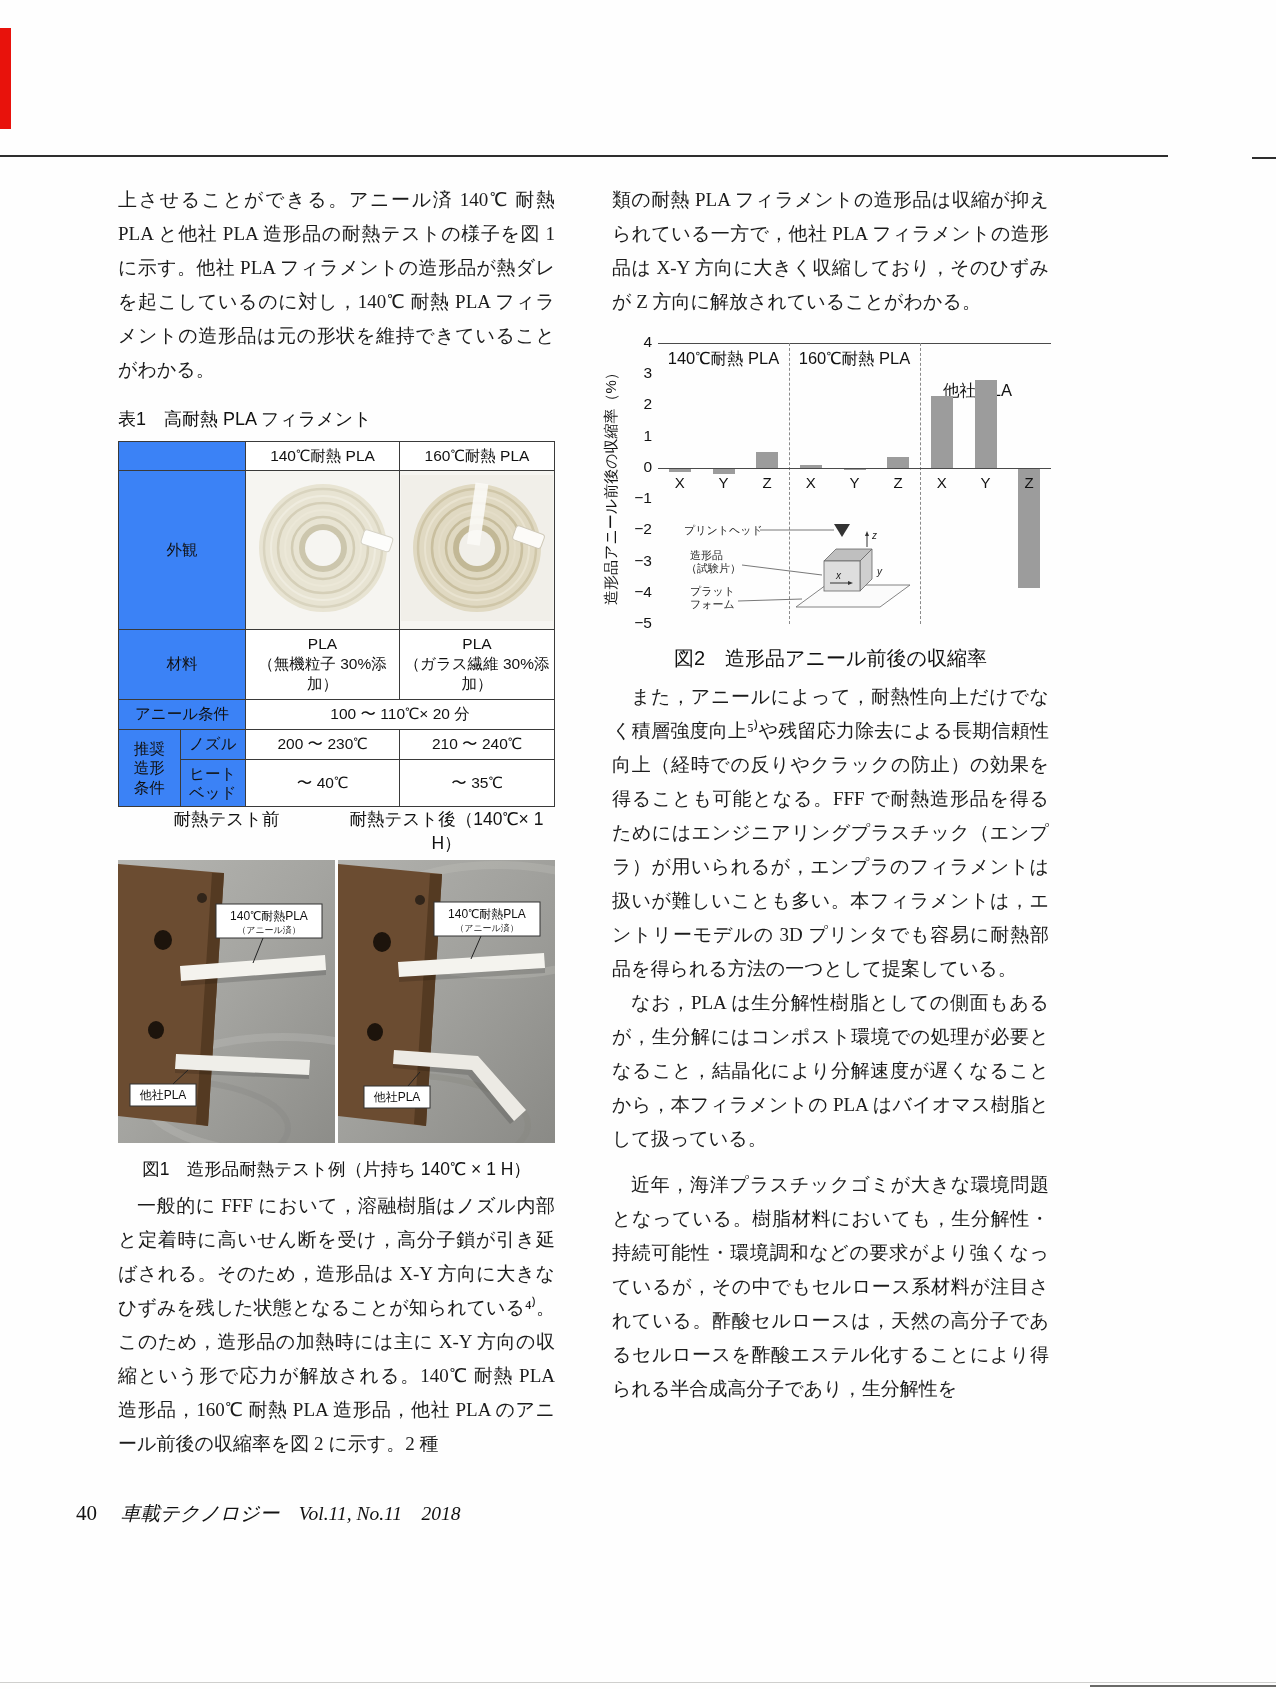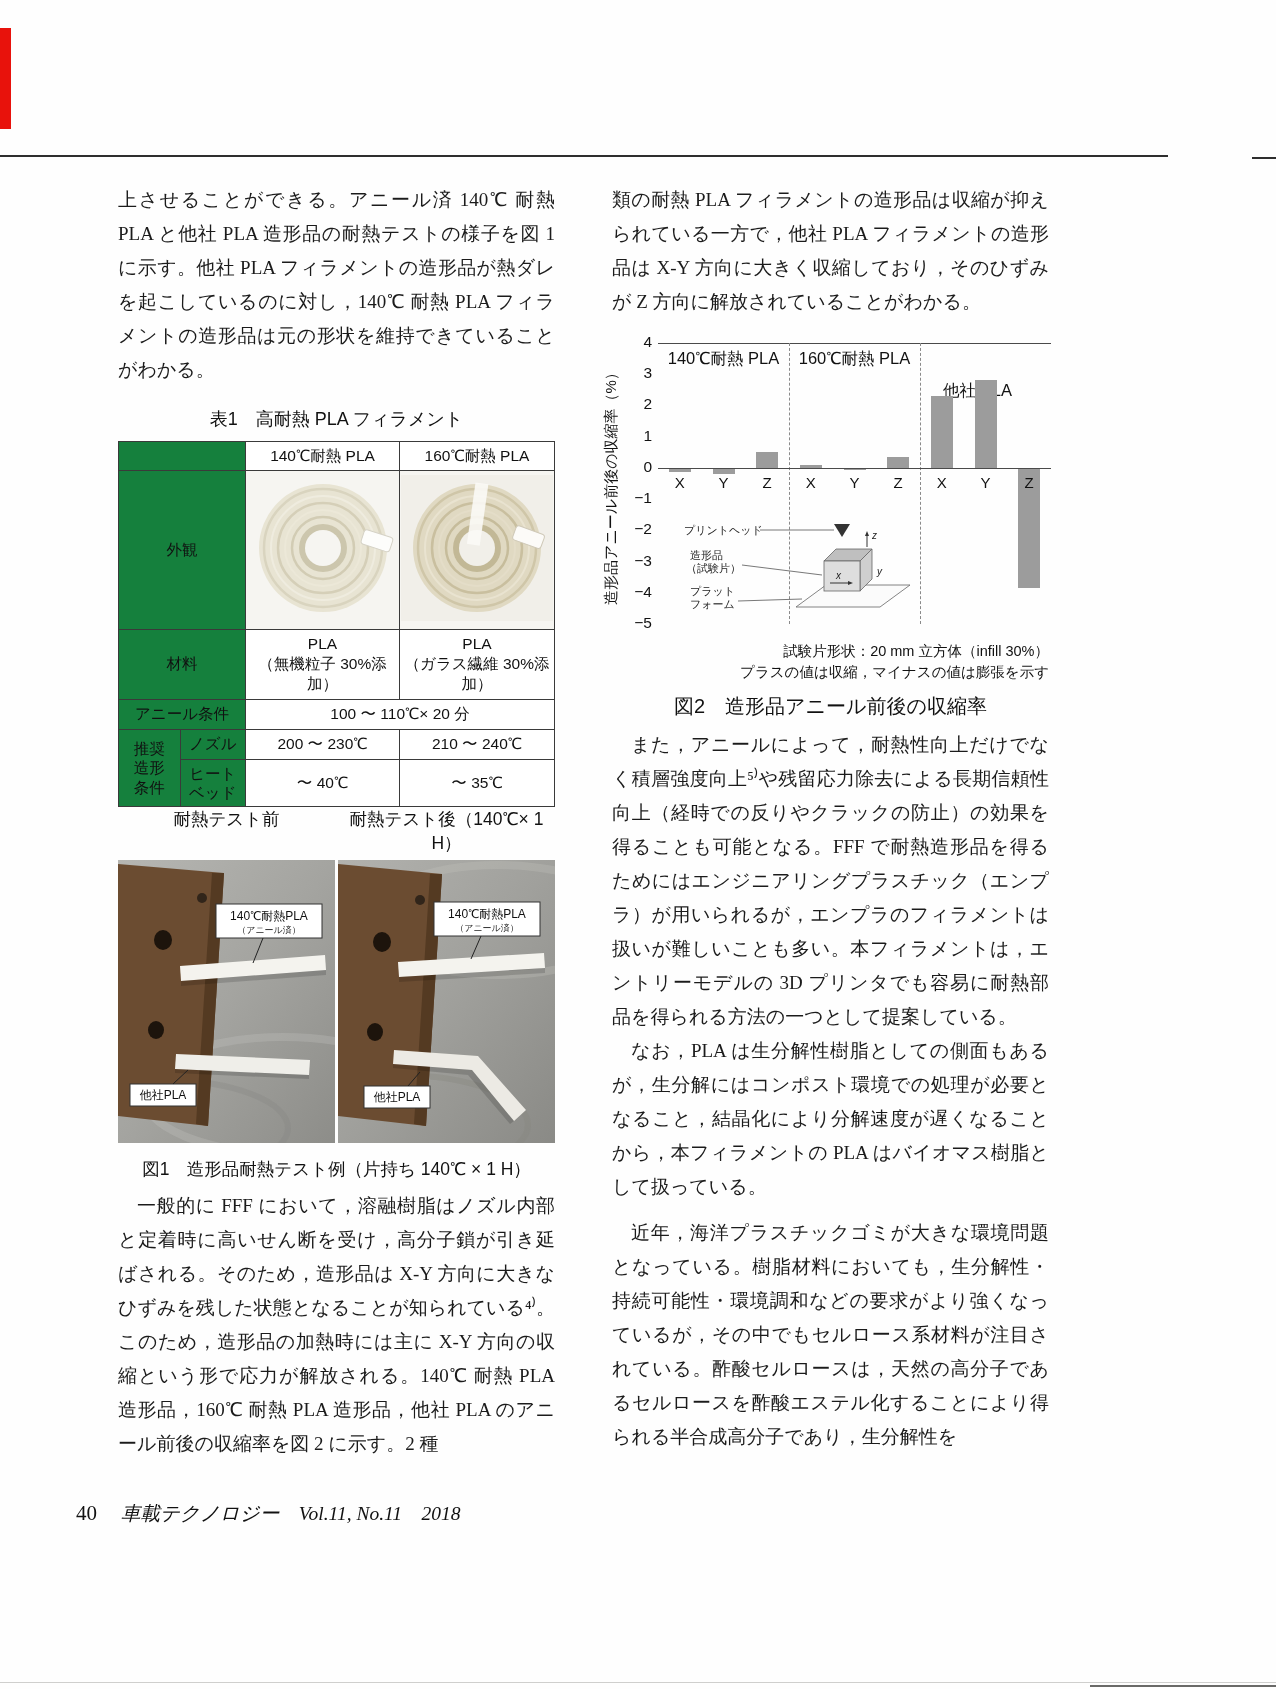--- a/index.html
+++ b/index.html
@@ -16,24 +16,24 @@
   .bottom-rule-dark { position:absolute; top:1685px; left:1090px; width:186px; height:2px; background:#6a6a68; }
 
   .col { position:absolute; width:437px; }
   .col-left { left:118px; top:183px; }
   .col-right { left:612px; top:183px; }
 
   .body-text { font-size:19px; line-height:34px; text-align:justify; }
   .indent { text-indent:1em; }
 
   
-  .table-caption { text-align:center; font-size:18px; margin-top:20px; color:#111; }
+  .table-caption { font-size:18px; margin-top:20px; color:#111; }
   table.t1 { border-collapse:collapse; width:437px; margin-top:10px; font-family:"Liberation Sans", sans-serif; font-size:15.5px; color:#111; }
   table.t1 td { border:1px solid #3a3a3a; text-align:center; vertical-align:middle; padding:4px 3px; }
-  table.t1 td.lab { background:#15803d; }
+  table.t1 td.lab { background:#3b82f6; }
   table.t1 td.pre { white-space:pre-line; line-height:1.25; }
   table.t1 td.photo-cell { background:#f6f5f1; padding:4px 0; }
   table.t1 td.val { background:#ffffff; line-height:1.3; }
 
   
   .fig1-headers { display:flex; font-size:17.5px; color:#111; }
   .fig1-headers > div { width:217px; text-align:center; }
   .fig1-headers > div + div { margin-left:3px; }
   .fig1-photos { display:flex; margin-top:5px; }
   .fig1-photos svg + svg, .fig1-photos .ph + .ph { margin-left:3px; }
@@ -303,24 +303,20 @@
           <div class="group-sep" style="left: 262px;"></div>
           <div class="bar" style="left: 272.833px; height: 71.8111px; top: 53.0778px; background: rgb(156, 156, 156);"></div>
           <div class="cat-label" style="left: 262px; width: 43.6667px; top: 130.889px;">X</div>
           <div class="bar" style="left: 316.5px; height: 87.4222px; top: 37.4667px; background: rgb(156, 156, 156);"></div>
           <div class="cat-label" style="left: 305.667px; width: 43.6667px; top: 130.889px;">Y</div>
           <div class="bar" style="left: 360.167px; height: 118.644px; top: 125.889px; background: rgb(156, 156, 156);"></div>
           <div class="cat-label" style="left: 349.333px; width: 43.6667px; top: 130.889px;">Z</div>
         </div>
     </div>
 
-    <div class="chart-notes">
-      <div>試験片形状：20 mm 立方体（infill 30%）</div>
-      <div>プラスの値は収縮，マイナスの値は膨張を示す</div>
-    </div>
 
     <div class="fig2-caption">図2　造形品アニール前後の収縮率</div>
 
     <p class="body-text indent spacer-para">また，アニールによって，耐熱性向上だけでなく積層強度向上⁵⁾や残留応力除去による長期信頼性向上（経時での反りやクラックの防止）の効果を得ることも可能となる。FFF で耐熱造形品を得るためにはエンジニアリングプラスチック（エンプラ）が用いられるが，エンプラのフィラメントは扱いが難しいことも多い。本フィラメントは，エントリーモデルの 3D プリンタでも容易に耐熱部品を得られる方法の一つとして提案している。</p>
     <p class="body-text indent">なお，PLA は生分解性樹脂としての側面もあるが，生分解にはコンポスト環境での処理が必要となること，結晶化により分解速度が遅くなることから，本フィラメントの PLA はバイオマス樹脂として扱っている。</p>
 
 
     <p class="body-text indent after-heading">近年，海洋プラスチックゴミが大きな環境問題となっている。樹脂材料においても，生分解性・持続可能性・環境調和などの要求がより強くなっているが，その中でもセルロース系材料が注目されている。酢酸セルロースは，天然の高分子であるセルロースを酢酸エステル化することにより得られる半合成高分子であり，生分解性を</p>
   </div>
 

